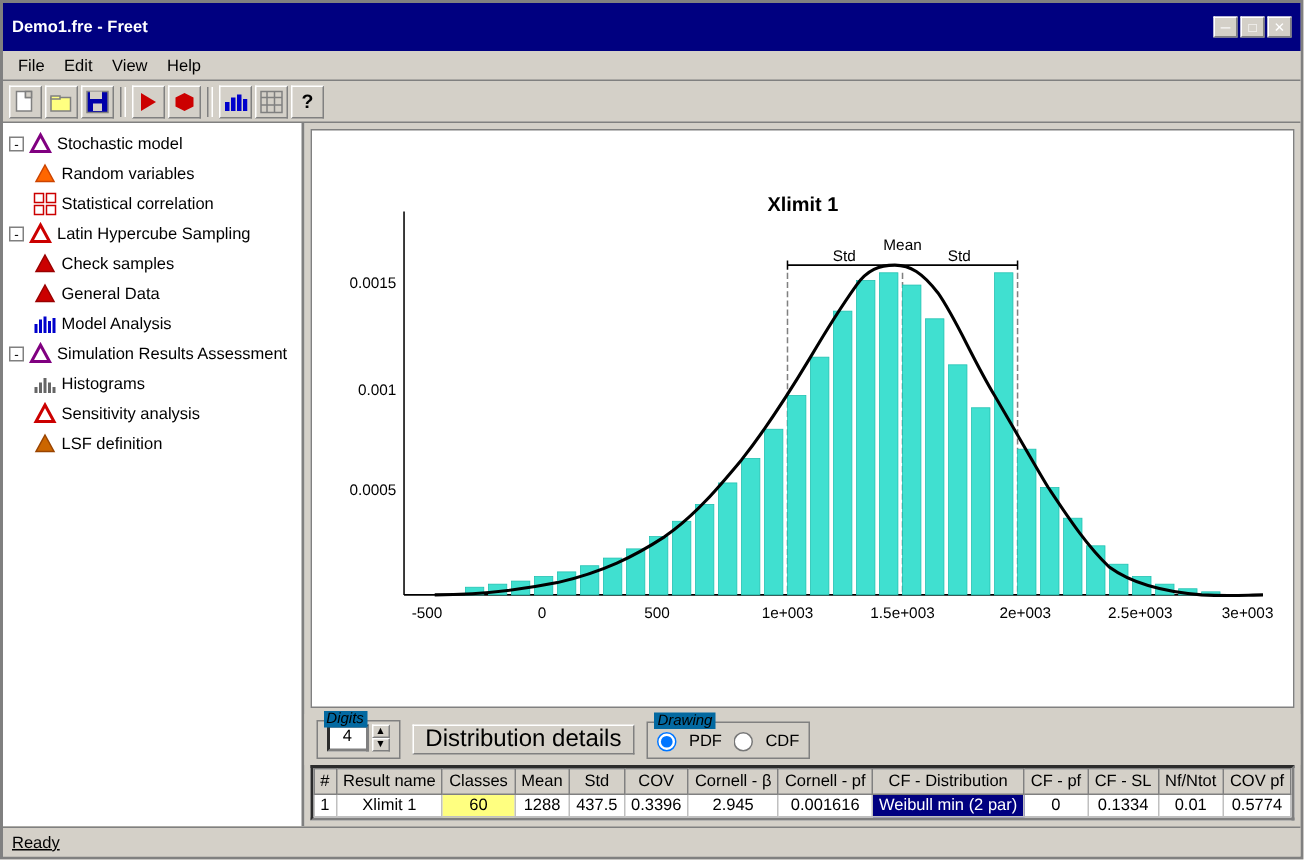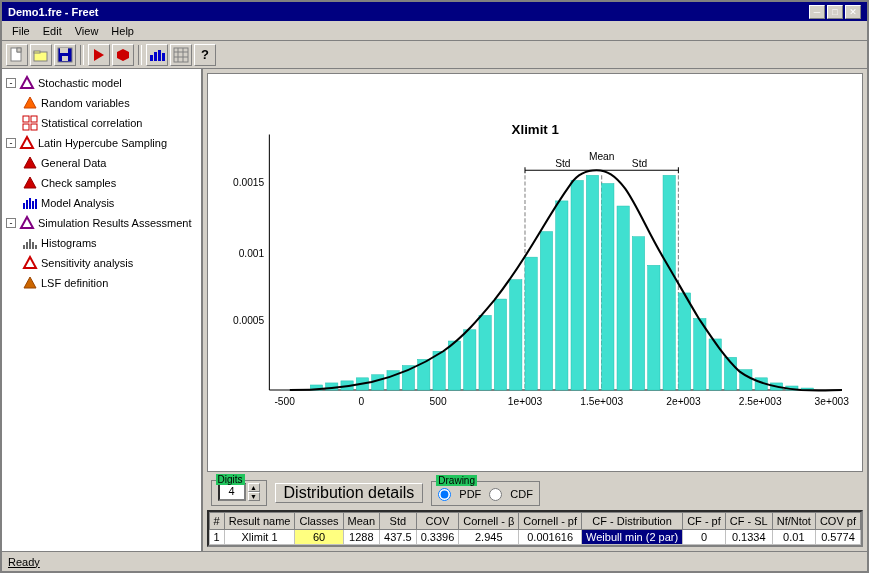--- a/index.html
+++ b/index.html
@@ -1,21 +1,21 @@
 <!DOCTYPE html>
 <html><head>
   <meta charset="utf-8">
   <style>
     * { box-sizing: border-box; margin: 0; padding: 0; }
     body { font-family: 'Arial', sans-serif; font-size: 11px; background: #d4d0c8; overflow: hidden; }
     
     .window { width: 869px; height: 573px; background: #d4d0c8; border: 2px solid #808080; display: flex; flex-direction: column; }
     
     
-    .title-bar { background: #000080; color: white; padding: 3px 6px; display: flex; justify-content: space-between; align-items: center; height: 19px; }
+    .title-bar { background: #000080; color: white; padding: 3px 6px; display: flex; justify-content: space-between; align-items: center; height: 32px; }
     .title-bar-text { font-size: 11px; font-weight: bold; }
     .title-bar-buttons { display: flex; gap: 2px; }
     .title-btn { width: 16px; height: 14px; background: #d4d0c8; border: 1px solid; border-color: #ffffff #808080 #808080 #ffffff; font-size: 9px; display: flex; align-items: center; justify-content: center; cursor: pointer; }
     
     
     .menu-bar { background: #d4d0c8; padding: 2px 4px; display: flex; gap: 1px; border-bottom: 1px solid #808080; height: 20px; align-items: center; }
     .menu-item { padding: 1px 6px; font-size: 11px; cursor: pointer; }
     
     
     .toolbar { background: #d4d0c8; padding: 2px 4px; display: flex; gap: 2px; border-bottom: 1px solid #808080; height: 28px; align-items: center; }
@@ -35,21 +35,21 @@
     
     
     .right-panel { flex: 1; display: flex; flex-direction: column; background: #d4d0c8; }
     
     
     .chart-area { flex: 1; background: white; margin: 4px; border: 1px solid #808080; position: relative; }
     
     
     .bottom-controls { padding: 4px 8px; background: #d4d0c8; display: flex; gap: 8px; align-items: center; }
     .group-box { border: 1px solid #808080; padding: 2px 6px 4px 6px; position: relative; background: #d4d0c8; }
-    .group-label { position: absolute; top: -7px; left: 4px; background: #22c55e; padding: 0 2px; font-size: 10px; }
+    .group-label { position: absolute; top: -7px; left: 4px; background: #0369a1; padding: 0 2px; font-size: 10px; font-style: italic; }
     .digits-box { display: flex; align-items: center; gap: 2px; }
     .digits-input { width: 28px; height: 18px; border: 2px inset #808080; background: white; text-align: center; font-size: 11px; }
     .spin-btn { width: 12px; height: 9px; background: #d4d0c8; border: 1px solid; border-color: #ffffff #808080 #808080 #ffffff; display: flex; align-items: center; justify-content: center; font-size: 7px; cursor: pointer; }
     .btn { height: 20px; padding: 0 8px; background: #d4d0c8; border: 1px solid; border-color: #ffffff #808080 #808080 #ffffff; cursor: pointer; font-size: 16px; }
     .radio-group { display: flex; gap: 8px; align-items: center; margin-top: 4px; }
     .radio-label { display: flex; align-items: center; gap: 8px; font-size: 11px; cursor: pointer; }
     
     
     .table-container { background: white; margin: 0 4px 4px 4px; border: 2px inset #808080; overflow: auto; }
     table { border-collapse: collapse; font-size: 11px; width: 100%; }
@@ -172,28 +172,28 @@
         <svg width="16" height="16" viewBox="0 0 16 16">
             <polygon points="8,2 14,13 2,13" fill="none" stroke="#cc0000" stroke-width="2"></polygon>
           </svg>
         <span>Latin Hypercube Sampling</span>
       </div>
 
       <div class="tree-item indent2">
         <svg width="16" height="16" viewBox="0 0 16 16">
             <polygon points="8,2 14,13 2,13" fill="#cc0000" stroke="#990000" stroke-width="1"></polygon>
           </svg>
+        <span>Check samples</span>
+      </div>
+
+      <div class="tree-item indent2">
+        <svg width="16" height="16" viewBox="0 0 16 16">
+            <polygon points="8,2 14,13 2,13" fill="#cc0000" stroke="#990000" stroke-width="1"></polygon>
+          </svg>
         <span>General Data</span>
-      </div>
-
-      <div class="tree-item indent2">
-        <svg width="16" height="16" viewBox="0 0 16 16">
-            <polygon points="8,2 14,13 2,13" fill="#cc0000" stroke="#990000" stroke-width="1"></polygon>
-          </svg>
-        <span>Check samples</span>
       </div>
 
       <div class="tree-item indent2">
         <svg width="16" height="16" viewBox="0 0 16 16">
           <rect x="1" y="8" width="2" height="6" fill="#0000cc"></rect>
           <rect x="4" y="5" width="2" height="9" fill="#0000cc"></rect>
           <rect x="7" y="3" width="2" height="11" fill="#0000cc"></rect>
           <rect x="10" y="6" width="2" height="8" fill="#0000cc"></rect>
           <rect x="13" y="4" width="2" height="10" fill="#0000cc"></rect>
         </svg>

